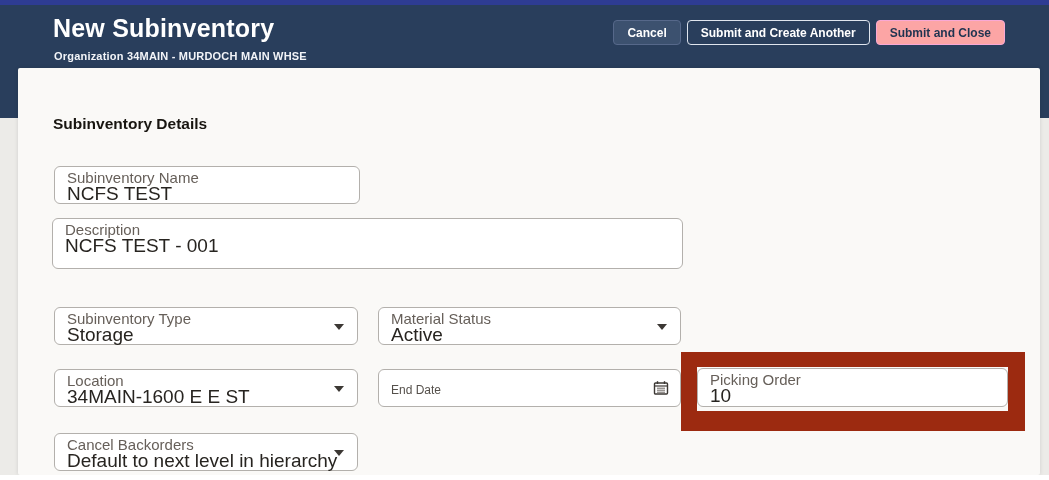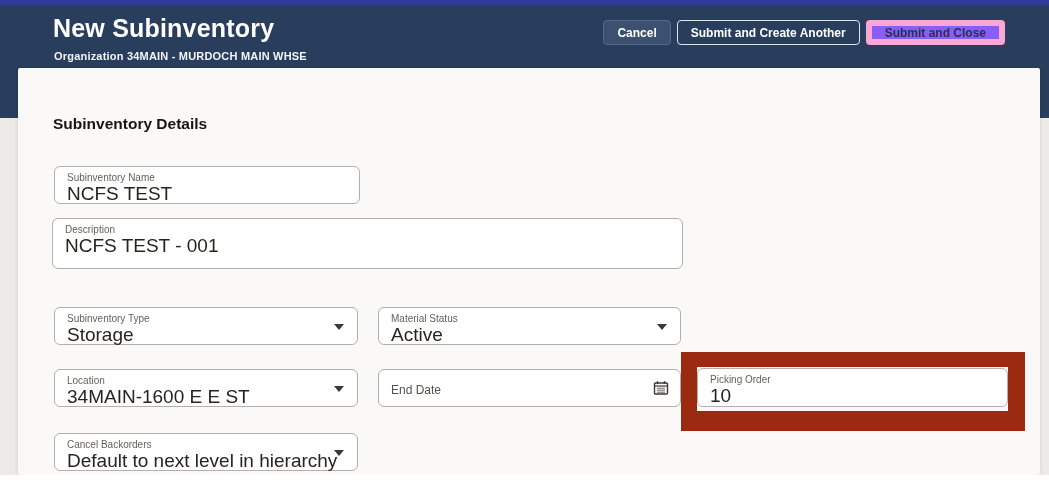--- a/index.html
+++ b/index.html
@@ -16,26 +16,26 @@
   .panel{position:absolute;left:18px;top:68px;width:1022px;height:407px;background:var(--panel_bg);
     z-index:2;box-shadow:0 0 4px rgba(0,0,0,0.12);border-radius:2px;}
   
   .hdr-title{position:absolute;left:53px;top:14px;color:#ffffff;font-size:25px;font-weight:700;letter-spacing:0.2px;z-index:3;}
   .hdr-sub{position:absolute;left:54px;top:50px;color:#f2f4f8;font-size:11px;font-weight:700;letter-spacing:0.2px;z-index:3;}
   .hdr-buttons{position:absolute;top:20px;right:44px;display:flex;gap:6px;z-index:3;}
   .btn{height:25px;display:flex;align-items:center;padding:0 13px;border-radius:4px;
        font-size:12px;font-weight:700;cursor:pointer;box-sizing:border-box;white-space:nowrap;}
   .btn-cancel{background:var(--button_cancel_bg);border:1px solid #56688a;color:#ffffff;}
   .btn-outline{background:transparent;border:1px solid #dfe5ee;color:#ffffff;}
-  .btn-solid{background:#8b5cf6;border:6px solid #f9a8d4;color:#1f3350;}
+  .btn-solid{background:#fca5a5;border:1px solid #f9a8d4;color:#1f3350;}
   
   .section-title{position:absolute;left:35px;top:47px;font-size:15.5px;font-weight:700;color:#181510;}
   .field{position:absolute;background:#ffffff;border:1px solid var(--field_border);border-radius:6px;
          box-sizing:border-box;padding:5px 34px 0 12px;cursor:text;}
-  .flabel{font-size:10px;color:var(--label_gray);line-height:12px;white-space:nowrap;}
+  .flabel{font-size:15px;color:var(--label_gray);line-height:12px;white-space:nowrap;}
   .fvalue{font-size:19px;color:var(--text_dark);line-height:17px;margin-top:1px;white-space:nowrap;}
   .field.centered{display:flex;align-items:center;padding-top:4px;}
   .field.centered .flabel{font-size:12px;color:#55504b;}
   .caret{position:absolute;right:13px;top:50%;margin-top:-2px;width:0;height:0;
          border-left:5px solid transparent;border-right:5px solid transparent;border-top:6px solid #3c3834;}
   .cal{position:absolute;right:10px;top:50%;margin-top:-9px;width:18px;height:18px;}
   .highlight-box{position:absolute;left:663px;top:284px;width:344px;height:79px;box-sizing:border-box;
          border-style:solid;border-color:var(--highlight_red);border-width:15px 17px 20px 16px;z-index:5;pointer-events:none;}
   .bottom-strip{position:absolute;left:0;top:475px;width:1049px;height:5px;background:#ffffff;z-index:4;}
 </style>

